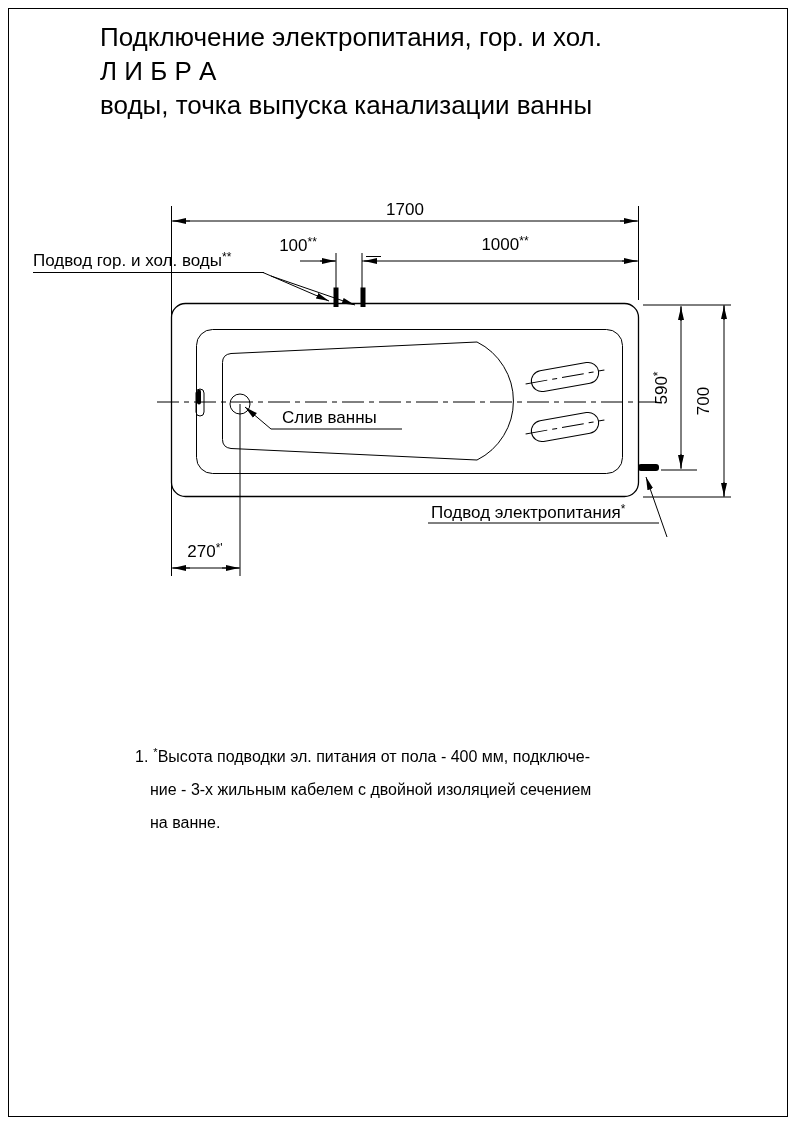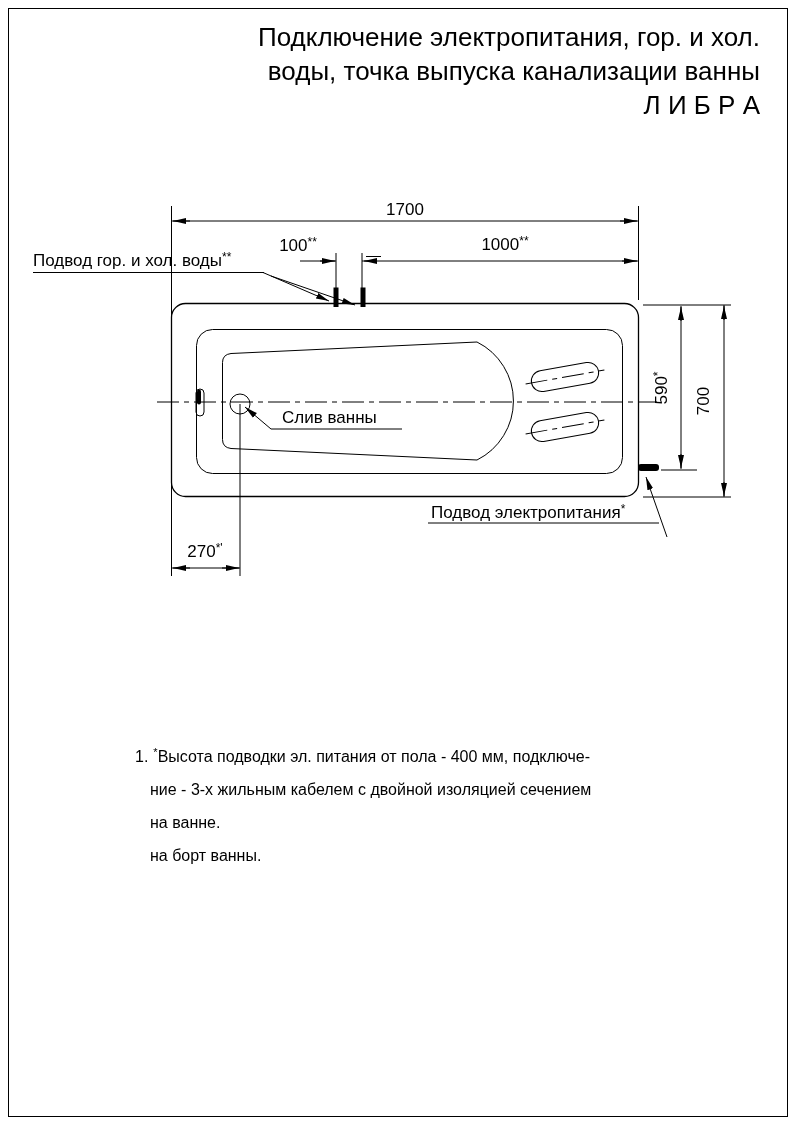--- a/index.html
+++ b/index.html
@@ -6,21 +6,21 @@
   .page {
     position:relative; width:798px; height:1127px; background:#fff;
     font-family:"Liberation Sans", sans-serif; color:#000; overflow:hidden;
   }
   .page-border {
     position:absolute; left:8px; top:8px; width:780px; height:1109px;
     border:1.5px solid #000; box-sizing:border-box;
   }
   .title {
     position:absolute; left:100px; top:20px; width:660px;
-    text-align:right; font-size:26px; line-height:34px; white-space:nowrap;
+    text-align:left; font-size:26px; line-height:34px; white-space:nowrap;
   }
   .drawing { position:absolute; left:0; top:0; }
   .drawing text { font-family:"Liberation Sans", sans-serif; fill:#000; }
   .dimtxt { font-size:17px; }
   .lbltxt { font-size:17px; }
   .thin   { stroke:#000; stroke-width:1; fill:none; }
   .med    { stroke:#000; stroke-width:1.3; fill:none; }
   .cl     { stroke:#000; stroke-width:1; fill:none; stroke-dasharray:22 5 5 5; }
   .solid  { fill:#000; stroke:none; }
   .notes {
@@ -32,22 +32,22 @@
   .nnum { margin-right:5px; }
 </style>
 </head>
 <body>
 
 <div class="page">
   <div class="page-border"></div>
 
   <div class="title">
     <div>Подключение электропитания, гор. и хол.</div>
+    <div>Л И Б Р А</div>
     <div>воды, точка выпуска канализации ванны</div>
-    <div>Л И Б Р А</div>
   </div>
 
   <svg class="drawing" width="798" height="1127" viewBox="0 0 798 1127">
     <defs>
       <marker id="arr" markerUnits="userSpaceOnUse" markerWidth="14" markerHeight="10" refX="13" refY="5" orient="auto">
         <path d="M0,2 L13,5 L0,8 Z" fill="#000"></path>
       </marker>
     </defs>
 
     <g>
@@ -144,15 +144,14 @@
       <text class="lbltxt" x="431" y="518"><tspan>Подвод электропитания</tspan><tspan dy="-5" font-size="12">*</tspan></text>
       <line class="thin" x1="428" y1="523" x2="659" y2="523"></line>
       <line class="thin" x1="667" y1="537" x2="646" y2="477" marker-end="url(#arr)"></line>
     </g>
   </svg>
 
   <div class="notes">
     <div><span class="nnum">1.</span><sup>*</sup><span>Высота подводки эл. питания от пола - 400 мм, подключе-</span></div>
     <div class="cont">ние - 3-х жильным кабелем с двойной изоляцией сечением</div>
     <div class="cont">на ванне.</div>
-    <div class="cont">на борт ванны.</div>
   </div>
 </div>
 
 </body></html>

